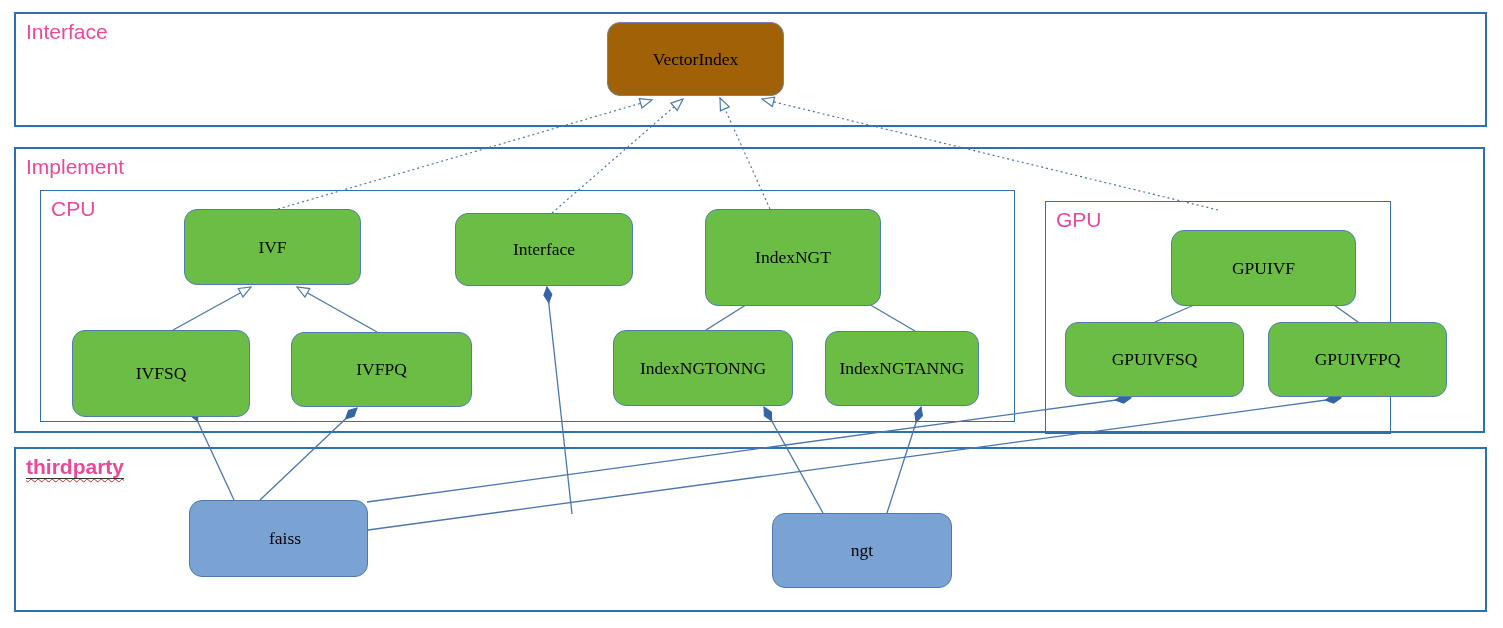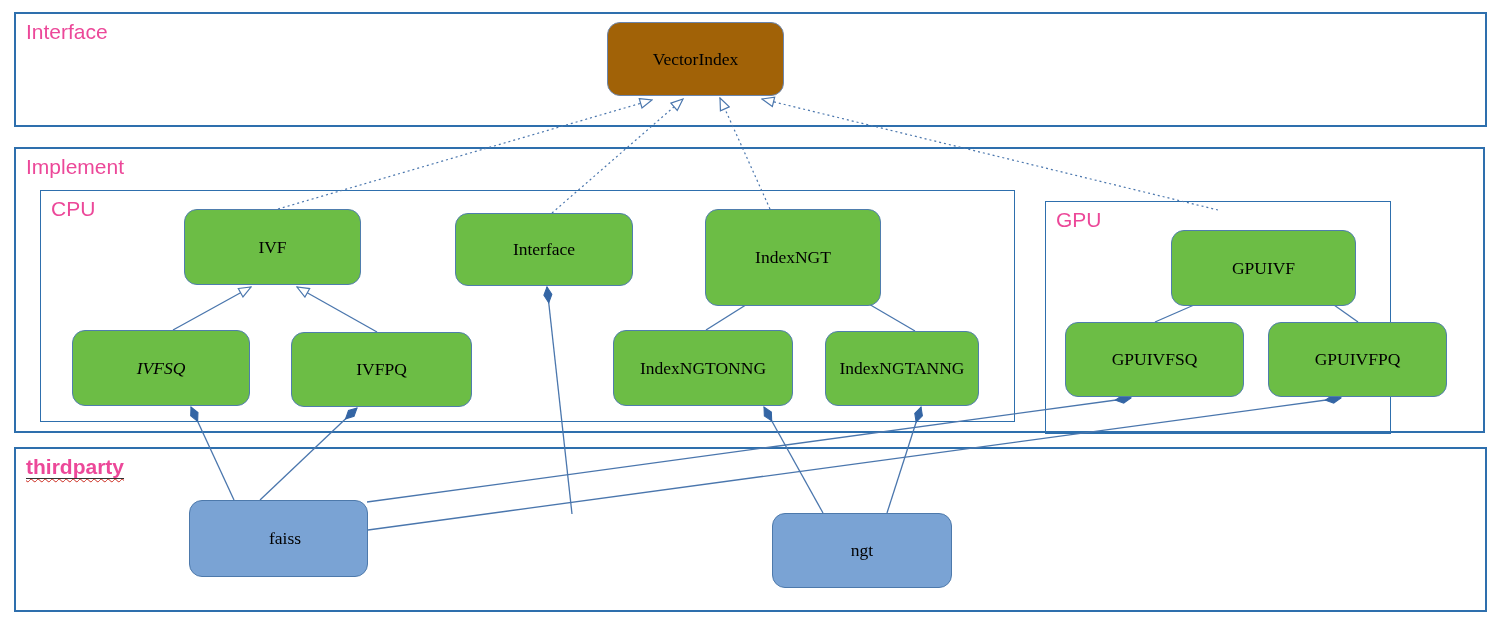--- a/index.html
+++ b/index.html
@@ -93,21 +93,21 @@
     </div>
     <div class="node kind-impl" style="left: 455px; top: 213px; width: 178px; height: 73px;">
       <span>Interface</span>
     </div>
     <div class="node kind-impl" style="left: 705px; top: 209px; width: 176px; height: 97px;">
       <span>IndexNGT</span>
     </div>
     <div class="node kind-impl" style="left: 1171px; top: 210px; width: 185px; height: 76px; margin-top: 20px;">
       <span>GPUIVF</span>
     </div>
-    <div class="node kind-impl" style="left: 72px; top: 330px; width: 178px; height: 76px; font-style: italic;">
+    <div class="node kind-impl" style="left: 72px; top: 330px; width: 178px; height: 87px;">
       <span>IVFSQ</span>
     </div>
     <div class="node kind-impl" style="left: 291px; top: 332px; width: 181px; height: 75px;">
       <span>IVFPQ</span>
     </div>
     <div class="node kind-impl" style="left: 613px; top: 330px; width: 180px; height: 76px;">
       <span>IndexNGTONNG</span>
     </div>
     <div class="node kind-impl" style="left: 825px; top: 331px; width: 154px; height: 75px;">
       <span>IndexNGTANNG</span>

